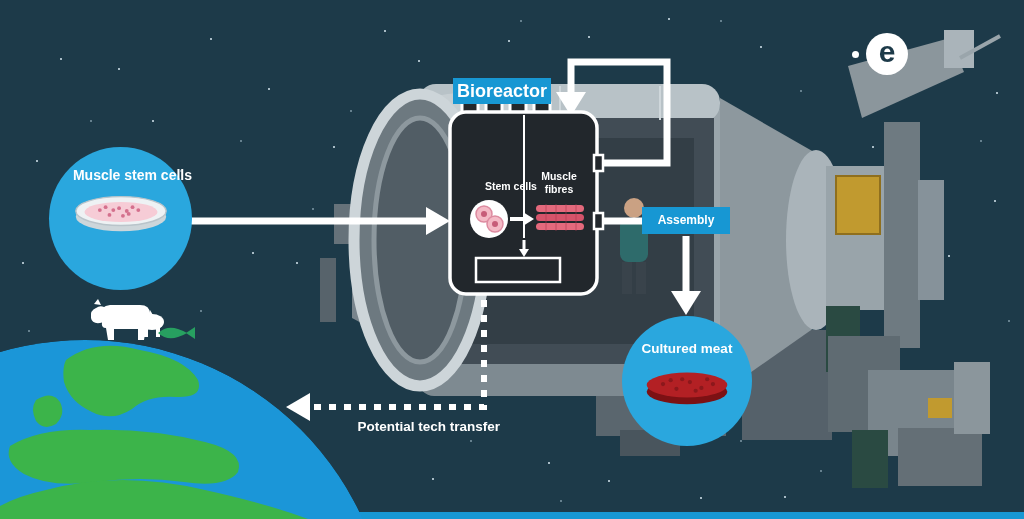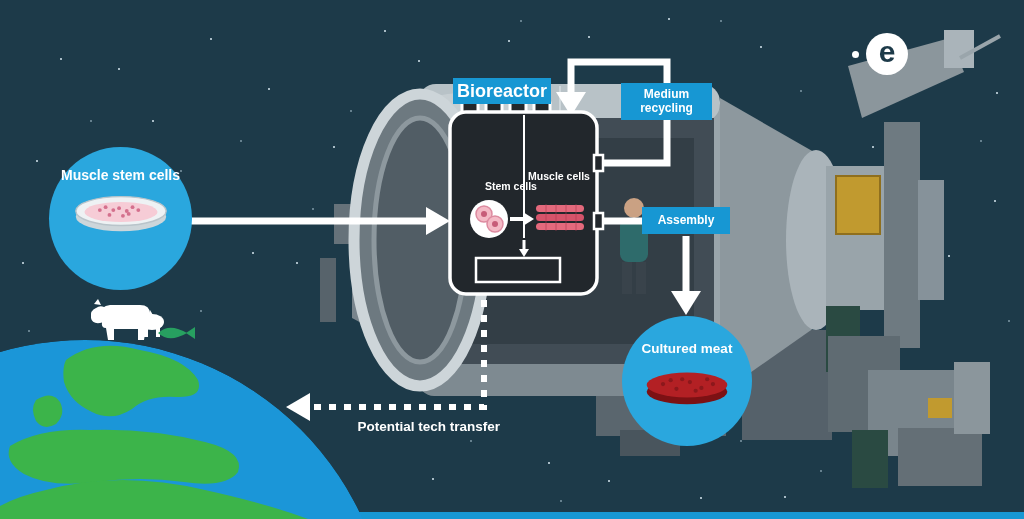--- a/index.html
+++ b/index.html
@@ -37,21 +37,21 @@
   .bioreactor-label{left:453px;top:78px;width:98px;height:26px;font-size:18px;}
   .medium-label{left:621px;top:83px;width:91px;height:37px;font-size:12px;padding:0 6px;box-sizing:border-box;}
   .assembly-label{left:642px;top:207px;width:88px;height:27px;font-size:12px;}
 
   
   .node-circle{
     position:absolute;z-index:3;border-radius:50%;background:#2aa7de;color:#fff;
     text-align:center;font-weight:bold;
   }
   .node-circle .lbl{line-height:1.15;}
-  .msc{left:49px;top:147px;width:143px;height:143px;}
+  .msc{left:49px;top:147px;width:143px;height:143px;text-align:right;}
   .msc .lbl{padding-top:20px;font-size:14px;}
   .cm{left:622px;top:316px;width:130px;height:130px;}
   .cm .lbl{padding-top:25px;font-size:13.5px;}
   .node-circle svg{display:block;margin:4px auto 0 auto;}
 
   
   .vessel-text{position:absolute;z-index:3;color:#fff;font-weight:bold;font-size:10.5px;text-align:center;line-height:1.2;}
   .vessel-text.stem{left:476px;top:180px;width:70px;}
   .vessel-text.fibres{left:527px;top:170px;width:64px;}
 
@@ -212,21 +212,20 @@
         </g>
       </g>
 
       <line x1="524" y1="240" x2="524" y2="249" stroke="#ffffff" stroke-width="3"></line>
       <polygon points="519,249 529,249 524,257" fill="#ffffff"></polygon>
       <rect x="476" y="258" width="84" height="24" fill="none" stroke="#ffffff" stroke-width="2.5"></rect>
     </g>
   </svg>
 
   <div class="label-box bioreactor-label">Bioreactor</div>
-  <div class="label-box medium-label">Medium recycling</div>
   <div class="label-box assembly-label">Assembly</div>
 
   <div class="node-circle msc">
     <div class="lbl">Muscle stem cells</div>
     <svg width="118" height="50" viewBox="0 0 120 52">
       <ellipse cx="60" cy="31" rx="47" ry="15" fill="#cdd6da"></ellipse>
       <ellipse cx="60" cy="25" rx="47" ry="15" fill="#eef2f4"></ellipse>
       <ellipse cx="60" cy="25" rx="47" ry="15" fill="none" stroke="#b9c4ca" stroke-width="1.5"></ellipse>
       <ellipse cx="60" cy="26" rx="38" ry="10.5" fill="#f6ccd6"></ellipse>
       <g fill="#d4708d">
@@ -257,21 +256,21 @@
           <circle cx="82" cy="24" r="2.2"></circle>
           <circle cx="38" cy="20" r="2.2"></circle>
         <circle cx="64" cy="31" r="2.2"></circle>
           <circle cx="50" cy="19" r="2.2"></circle>
           <circle cx="76" cy="19" r="2.2"></circle>
       </g>
     </svg>
   </div>
 
   <div class="vessel-text stem">Stem cells</div>
-  <div class="vessel-text fibres">Muscle cells</div>
+  <div class="vessel-text fibres">Muscle fibres</div>
 
   <div class="tech-label">Potential tech transfer</div>
 
   <div class="esa-logo">
     <span class="esa-dot"></span>
     <div class="esa-emblem">
       <span class="esa-e">e</span>
     </div>
   </div>
 

